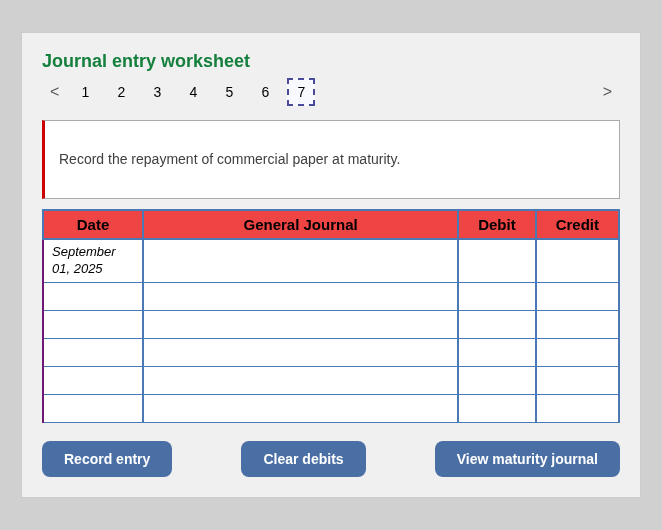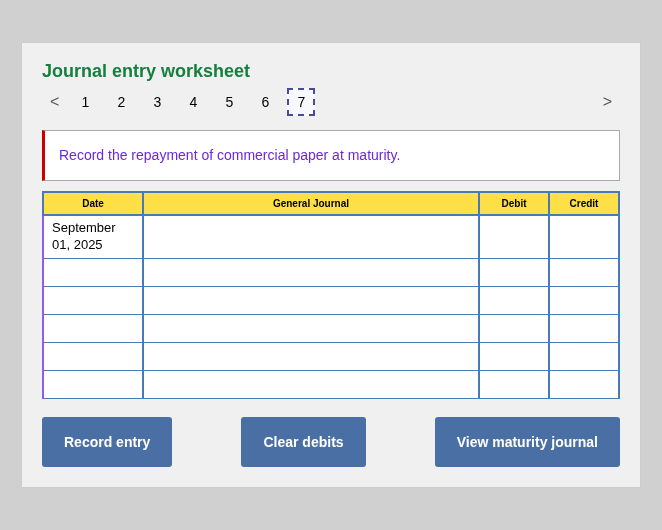--- a/index.html
+++ b/index.html
@@ -65,47 +65,47 @@
     }
 
     .page-num.active {
       border: 2px dashed #4a4a9a;
       background: #f8f8ff;
     }
 
     .description-box {
       border: 1px solid #aaa;
       background: #fff;
-      padding: 14px 14px;
+      padding: 28px 14px;
       margin-bottom: 10px;
-      color: #6d28d9;
+      color: #404040;
       font-size: 14px;
       line-height: 1.5;
       border-left: 3px solid #c00;
     }
 
     .note {
       color: #c00;
       font-size: 13px;
       margin-bottom: 10px;
     }
 
     .journal-table {
       width: 100%;
       border-collapse: collapse;
       margin-bottom: 18px;
     }
 
     .journal-table th {
-      background: #fde047;
+      background: #ef4444;
       border: 2px solid #4a7ab5;
-      padding: 5px 8px;
+      padding: 5px 19px;
       text-align: center;
       font-weight: bold;
-      font-size: 10px;
+      font-size: 15px;
     }
 
     .journal-table th.date-col {
       width: 100px;
     }
 
     .journal-table th.journal-col {
       width: auto;
       text-align: center;
     }
@@ -122,24 +122,25 @@
     .journal-table td {
       border: 1px solid #4a7ab5;
       border-right: 2px solid #4a7ab5;
       padding: 4px 8px;
       height: 28px;
       font-size: 13px;
       vertical-align: top;
     }
 
     .journal-table td.date-td {
-      border-left: 2px solid #8b5cf6;
+      border-left: 2px solid #701a75;
       border-right: 1px solid #4a7ab5;
       vertical-align: top;
       font-size: 13px;
+      font-style: italic;
     }
 
     .journal-table td.entry-td {
       border-left: 2px solid #4a7ab5;
     }
 
     .journal-table td.debit-td, .journal-table td.credit-td {
       border-left: 2px solid #4a7ab5;
     }
 
@@ -155,25 +156,25 @@
       display: flex;
       justify-content: space-between;
       align-items: flex-end;
       flex-wrap: wrap;
     }
 
     .btn {
       background: #4a6fa5;
       color: #fff;
       border: none;
-      padding: 17px 22px;
+      padding: 10px 22px;
       font-size: 14px;
       font-weight: bold;
       cursor: pointer;
-      border-radius: 3px;
+      border-radius: 8px;
     }
 
     .btn-center-wrap {
       display: flex;
       flex: 1;
       justify-content: center;
     }
 
     .pagination-nums {
       display: flex;

